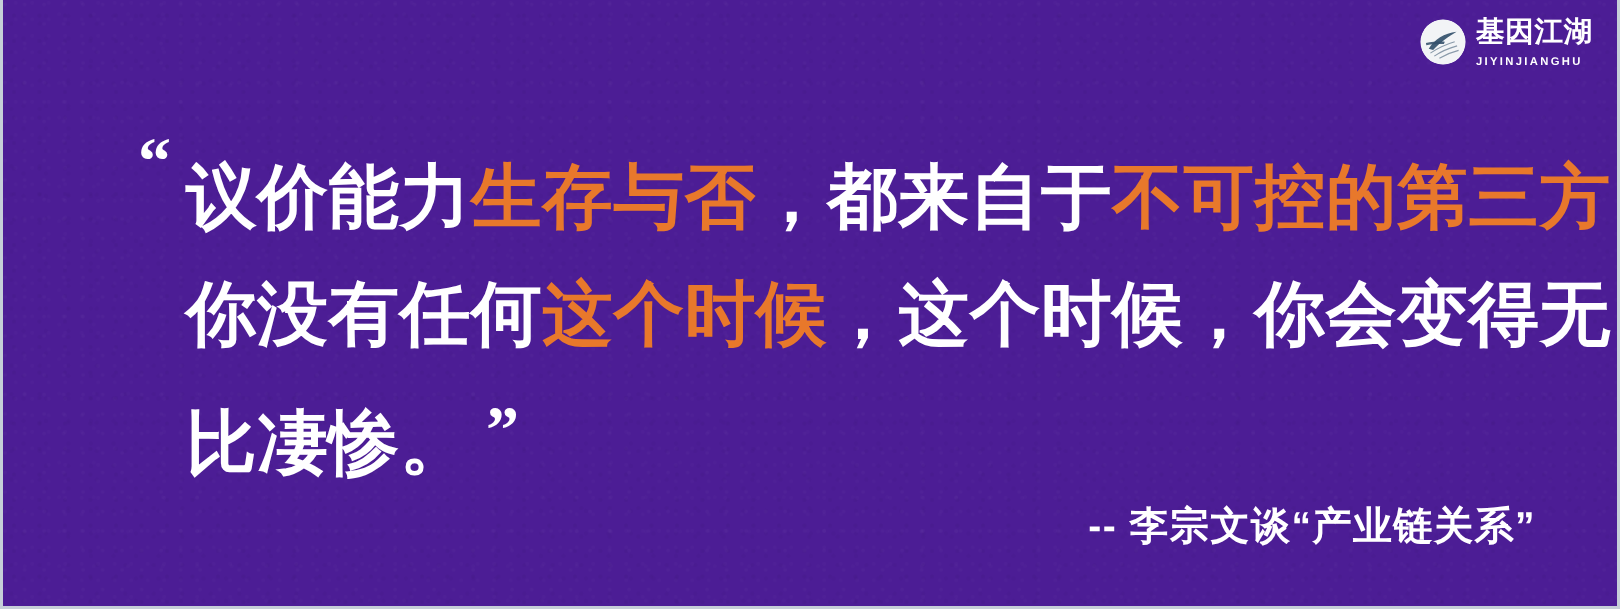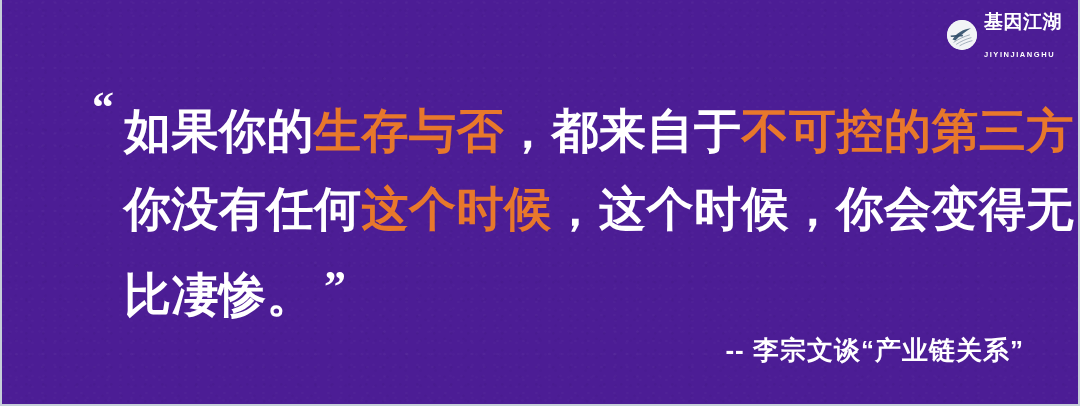--- a/index.html
+++ b/index.html
@@ -70,21 +70,21 @@
     font-size: 19px;
     font-weight: 700;
     letter-spacing: .5px;
     white-space: nowrap;
   }
   #brand-name-en {
     color: #ffffff;
     font-size: 7.5px;
     font-weight: 700;
     letter-spacing: 1.55px;
-    margin-top: 20px;
+    margin-top: 6px;
     white-space: nowrap;
   }
 
   
   #quote-block {
     position: absolute;
     left: 0;
     top: 92px;
     width: 1080px;
     z-index: 2;
@@ -159,21 +159,21 @@
     <div id="brand-wordmark">
       <span id="brand-name-cn">基因江湖</span>
       <span id="brand-name-en">JIYINJIANGHU</span>
     </div>
   </div>
 
   <div id="quote-block">
     <span id="open-quote">“</span>
 
     <div class="quote-line">
-      <span>如果你的</span><span class="hl">生存与否</span><span>，都来自于</span><span class="hl">不可控的第三方</span><span>，</span>
+      <span>议价能力</span><span class="hl">生存与否</span><span>，都来自于</span><span class="hl">不可控的第三方</span><span>，</span>
     </div>
 
     <div class="quote-line">
       <span>你没有任何</span><span class="hl">这个时候</span><span>，这个时候，你会变得无</span>
     </div>
 
     <div class="quote-line">
       <span>比凄惨。</span><span id="close-quote">”</span>
     </div>
   </div>

